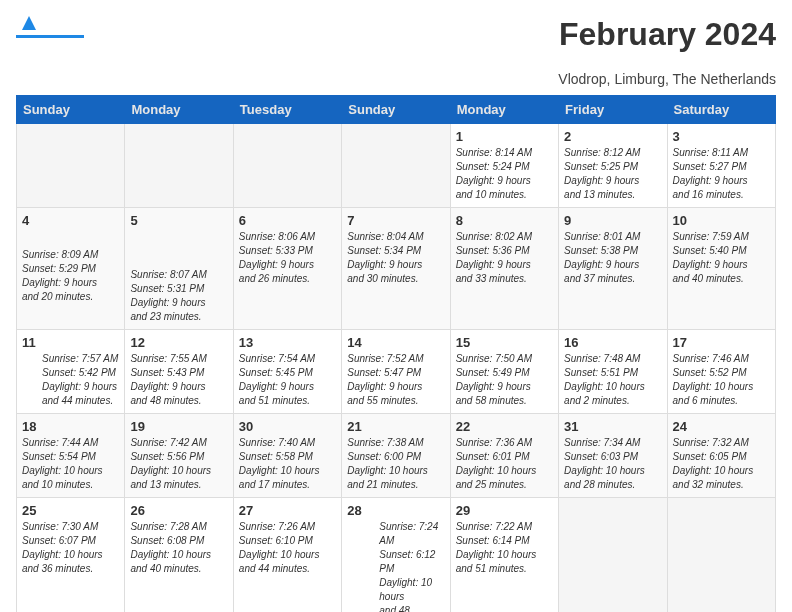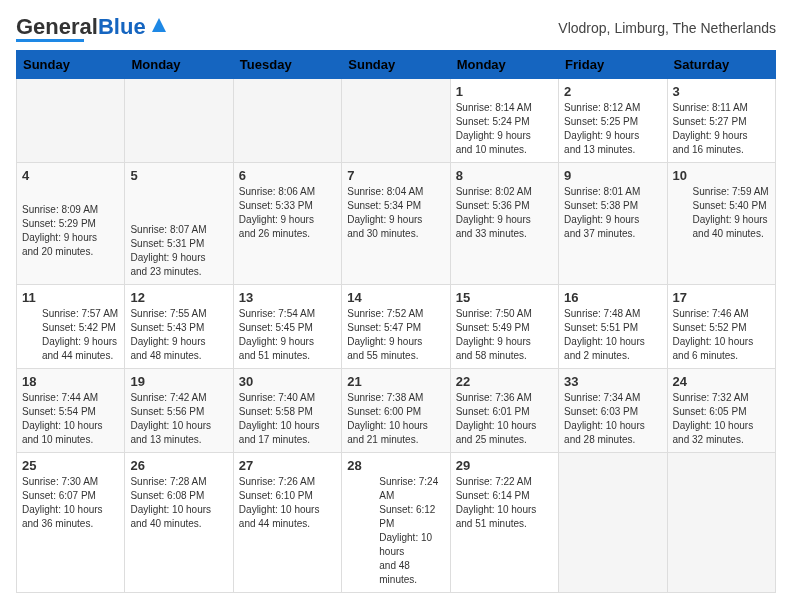--- a/index.html
+++ b/index.html
@@ -38,30 +38,30 @@
       text-align: right;
     }
     .month-year {
       font-size: 32px;
       font-weight: bold;
       color: #333;
     }
     .location {
       font-size: 14px;
       color: #444;
-      margin-top: 4px;
+      margin-top: 18px;
     }
     .calendar {
       width: 100%;
       border-collapse: collapse;
       border: 1px solid #ccc;
     }
     .calendar th {
       background: #1565c0;
-      color: #000000;
+      color: #e5e5e5;
       text-align: left;
       padding: 6px 6px;
       font-size: 13px;
       font-weight: bold;
       border: 1px solid #1565c0;
     }
     .calendar td {
       vertical-align: top;
       padding: 5px 5px;
       border: 1px solid #ddd;
@@ -78,41 +78,40 @@
       font-size: 13px;
       font-weight: bold;
       color: #333;
       display: block;
       margin-bottom: 2px;
     }
     .day-info {
       font-size: 10px;
       color: #333;
       line-height: 1.4;
+      font-style: italic;
     }
     .empty-cell {
       background: #f5f5f5 !important;
     }
   </style>
 </head>
 <body>
 
 <div class="header">
   <div class="logo">
     <div style="display:flex;align-items:center;">
-      <span class="logo-text">
-        <span>General</span><span class="blue">Blue</span>
-      </span>
       <svg width="22" height="22" viewBox="0 0 22 22" style="margin-left:2px;margin-top:-4px;">
         <polygon points="4,18 18,18 11,4" fill="#1e88e5"></polygon>
       </svg>
     </div>
     <div class="logo-bar"></div>
   </div>
   <div class="title-block">
+    <div class="month-year">February 2024</div>
     <div class="location">Vlodrop, Limburg, The Netherlands</div>
   </div>
 </div>
 
 <table class="calendar">
   <thead>
     <tr>
     <th>Sunday</th>
         <th>Monday</th>
         <th>Tuesday</th>
@@ -188,21 +187,21 @@
         </td>
         <td>
           <span class="day-num">9</span>
           <div class="day-info" style="white-space: pre-line;">Sunrise: 8:01 AM
 Sunset: 5:38 PM
 Daylight: 9 hours
 and 37 minutes.</div>
         </td>
         <td>
           <span class="day-num">10</span>
-          <div class="day-info" style="white-space: pre-line; margin-left: 20px;">Sunrise: 7:59 AM
+          <div class="day-info" style="white-space: pre-line;">Sunrise: 7:59 AM
 Sunset: 5:40 PM
 Daylight: 9 hours
 and 40 minutes.</div>
         </td>
       </tr>
       <tr>
         <td>
           <span class="day-num">11</span>
           <div class="day-info" style="white-space: pre-line; margin-left: 20px;">Sunrise: 7:57 AM
 Sunset: 5:42 PM
@@ -282,21 +281,21 @@
 and 21 minutes.</div>
         </td>
         <td>
           <span class="day-num">22</span>
           <div class="day-info" style="white-space: pre-line;">Sunrise: 7:36 AM
 Sunset: 6:01 PM
 Daylight: 10 hours
 and 25 minutes.</div>
         </td>
         <td>
-          <span class="day-num">33</span>
+          <span class="day-num">31</span>
           <div class="day-info" style="white-space: pre-line;">Sunrise: 7:34 AM
 Sunset: 6:03 PM
 Daylight: 10 hours
 and 28 minutes.</div>
         </td>
         <td>
           <span class="day-num">24</span>
           <div class="day-info" style="white-space: pre-line;">Sunrise: 7:32 AM
 Sunset: 6:05 PM
 Daylight: 10 hours

